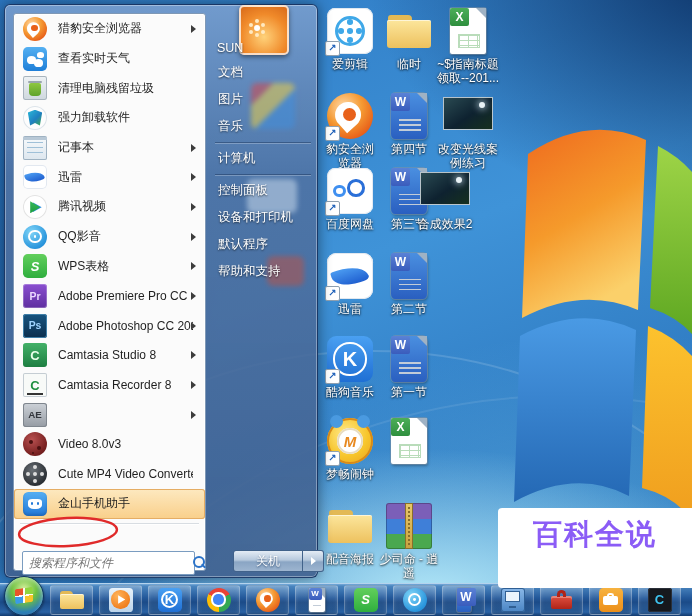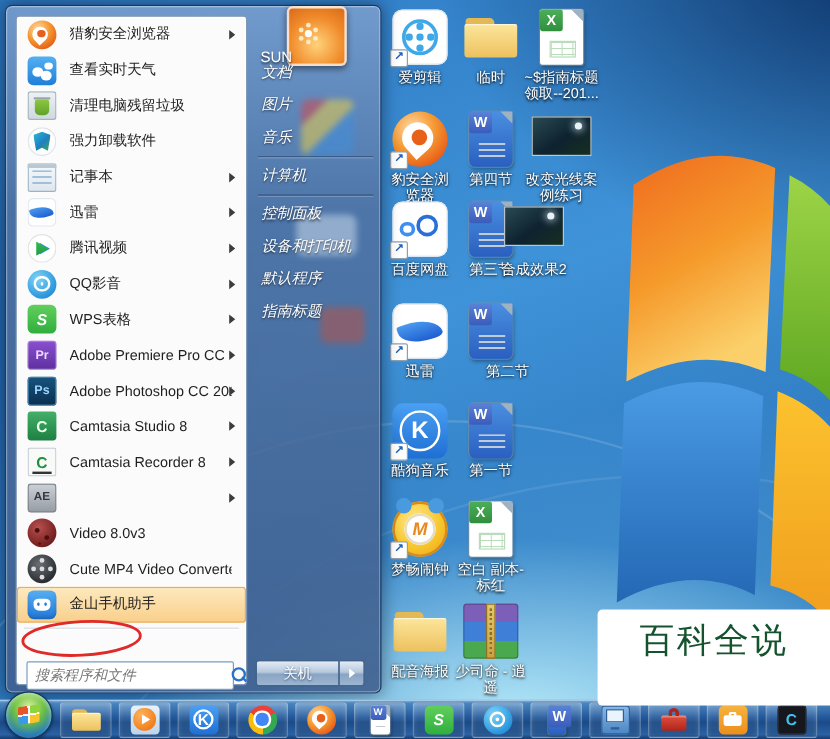--- a/index.html
+++ b/index.html
@@ -206,27 +206,27 @@
   .mag::after{content:"";position:absolute;left:11px;top:11px;width:5px;height:2px;background:#2a72c8;transform:rotate(45deg);}
   
   .avatar{position:absolute;left:234px;top:0;width:46px;height:46px;border:2px solid rgba(255,255,255,.75);
     border-radius:5px;background:radial-gradient(circle at 50% 65%,#ffd27a,#f08a2a 60%,#d86a1a);
     box-shadow:0 2px 5px rgba(0,0,0,.45);}
   .avatar i{position:absolute;left:13px;top:18px;width:6px;height:6px;border-radius:50%;background:#fff;
     box-shadow:0 -7px 0 -1px #ffe9c0,6px -3px 0 -1px #ffe9c0,6px 4px 0 -1px #ffe9c0,0 7px 0 -1px #ffe9c0,
                -6px 4px 0 -1px #ffe9c0,-6px -3px 0 -1px #ffe9c0;}
   .user-name{position:absolute;left:212px;top:36px;font-size:12.5px;color:#fff;
     text-shadow:0 1px 2px rgba(0,0,0,.7);}
-  .right-items{position:absolute;left:210px;top:42px;width:100px;font-style:italic;}
+  .right-items{position:absolute;left:210px;top:54px;width:100px;}
   .ritem{height:27px;line-height:27px;font-size:12.5px;color:#fff;text-shadow:0 1px 2px rgba(0,0,0,.65);
     padding-left:3px;border-radius:3px;}
   .rdiv{height:5px;position:relative;}
   .rdiv::after{content:"";position:absolute;left:0;right:4px;top:2px;height:1px;
     background:rgba(10,30,60,.35);box-shadow:0 1px 0 rgba(255,255,255,.25);}
-  .shutdown{position:absolute;left:208px;top:545px;height:22px;display:flex;z-index:3;}
+  .shutdown{position:absolute;left:228px;top:545px;height:22px;display:flex;z-index:3;}
   .sd-main{min-width:52px;padding:0 8px;display:flex;align-items:center;justify-content:center;
     background:linear-gradient(#e4ecf5,#b7c9dd 45%,#8aa5c4 55%,#9db5d0);border:1px solid #41628a;
     border-radius:3px 0 0 3px;color:#fff;font-size:12px;text-shadow:0 1px 2px rgba(20,50,90,.8);}
   .sd-arrow{width:20px;display:flex;align-items:center;justify-content:center;
     background:linear-gradient(#e4ecf5,#b7c9dd 45%,#8aa5c4 55%,#9db5d0);border:1px solid #41628a;border-left:none;
     border-radius:0 3px 3px 0;}
   .sd-arrow::after{content:"";width:0;height:0;border-top:4px solid transparent;border-bottom:4px solid transparent;
     border-left:5px solid #fff;}
   .annot{position:absolute;left:10px;top:509px;z-index:5;pointer-events:none;}
   
@@ -242,21 +242,21 @@
       linear-gradient(transparent 45%,rgba(255,255,255,.95) 45% 55%,transparent 55%),
       linear-gradient(90deg,transparent 45%,rgba(255,255,255,.95) 45% 55%,transparent 55%),
       conic-gradient(#8fd43f 0 25%,#f7c42a 25% 50%,#3a9ae8 50% 75%,#e8542a 75%);}
   .tb-slot{width:41px;height:28px;margin:0 3px;border:1px solid rgba(255,255,255,.28);border-radius:3px;
     background:linear-gradient(rgba(255,255,255,.25),rgba(255,255,255,.07) 45%,rgba(0,0,0,.14));
     display:flex;align-items:center;justify-content:center;flex:0 0 41px;box-shadow:inset 0 0 4px rgba(255,255,255,.15);}
   .tb-ic{position:relative;width:24px;height:24px;font-size:13px;}
   
   #watermark{position:absolute;left:498px;top:508px;width:194px;height:80px;background:#fff;
     border-radius:4px 0 0 4px;z-index:40;text-align:center;padding-top:11px;box-sizing:border-box;}
-  .wm-title{font-size:29px;font-weight:normal;color:#14532d;letter-spacing:2px;line-height:1.1;}
+  .wm-title{font-size:29px;font-weight:bold;color:#8b5cf6;letter-spacing:2px;line-height:1.1;}
   .wm-sub{font-size:16px;color:#6e6e6e;margin-top:4px;letter-spacing:1px;}
 </style>
 </head>
 <body>
 
 <div class="wallpaper">
   <div class="arc a1"></div>
   <div class="arc a2"></div>
   <svg class="flag" viewBox="0 0 184 430">
     <path d="M20,62 Q80,22 138,48 L130,218 Q74,194 14,226 Z" fill="url(#go)"></path>
@@ -366,21 +366,21 @@
     </div>
     <div class="dicon" style="left: 318px; top: 253px;">
       <div class="dimg">
         <span class="ic ic-xunlei">
           <i></i>
         </span>
         <span class="sc-arrow">↗</span>
       </div>
       <div class="dlabel">迅雷</div>
     </div>
-    <div class="dicon" style="left: 377px; top: 253px; text-align: right;">
+    <div class="dicon" style="left: 377px; top: 253px;">
       <div class="dimg">
         <span class="ic ic-word">
           <i></i>
         </span>
       </div>
       <div class="dlabel">第二节</div>
     </div>
     <div class="dicon" style="left: 318px; top: 336px;">
       <div class="dimg">
         <span class="ic ic-kugou">
@@ -406,22 +406,20 @@
         <span class="sc-arrow">↗</span>
       </div>
       <div class="dlabel">梦畅闹钟</div>
     </div>
     <div class="dicon" style="left: 377px; top: 418px;">
       <div class="dimg">
         <span class="ic ic-excel">
           <i></i>
         </span>
       </div>
-      <div class="dlabel">空白 副本-
-标红</div>
     </div>
     <div class="dicon" style="left: 318px; top: 503px;">
       <div class="dimg">
         <span class="ic ic-folder">
           <i></i>
         </span>
       </div>
       <div class="dlabel">配音海报</div>
     </div>
     <div class="dicon" style="left: 377px; top: 503px;">
@@ -603,21 +601,21 @@
   <div class="right-items" id="right-list">
       <div class="ritem">文档</div>
       <div class="ritem">图片</div>
       <div class="ritem">音乐</div>
       <div class="rdiv"></div>
       <div class="ritem">计算机</div>
       <div class="rdiv"></div>
       <div class="ritem">控制面板</div>
       <div class="ritem">设备和打印机</div>
       <div class="ritem">默认程序</div>
-      <div class="ritem">指南标题</div>
+      <div class="ritem">帮助和支持</div>
     </div>
 
   <div class="shutdown">
     <div class="sd-main">关机</div>
     <div class="sd-arrow"></div>
   </div>
 
   <svg class="annot" width="106" height="36">
     <ellipse cx="53" cy="18" rx="49" ry="14" fill="none" stroke="#e02a2a" stroke-width="2.4" transform="rotate(-3 53 18)"></ellipse>
   </svg>

